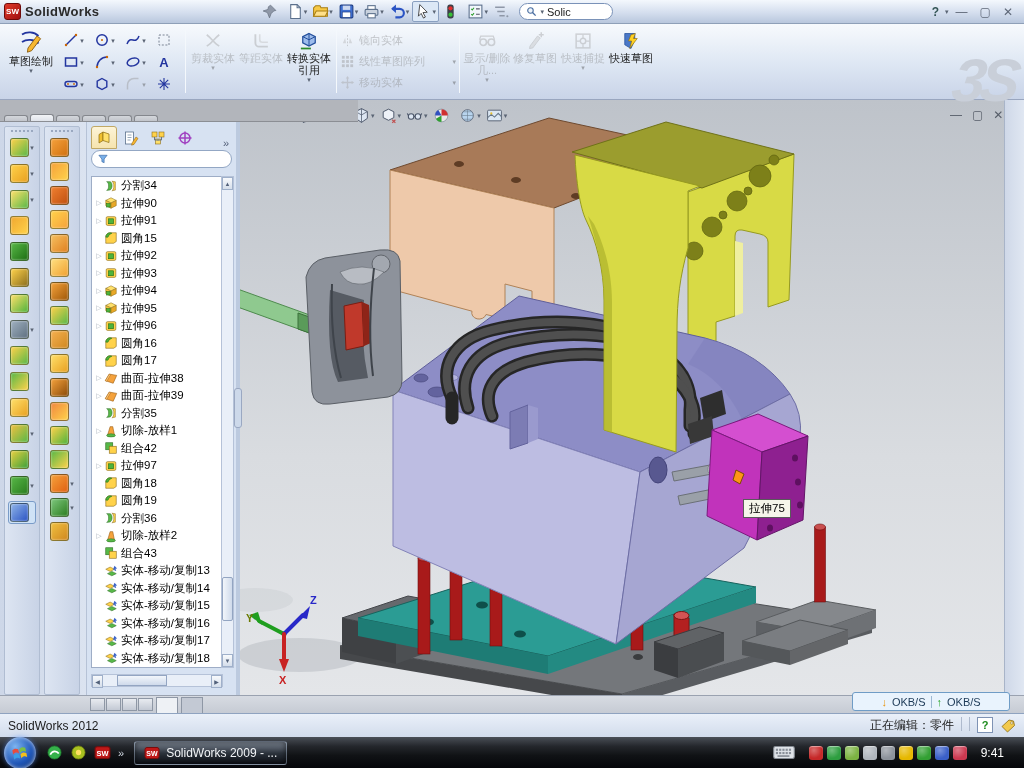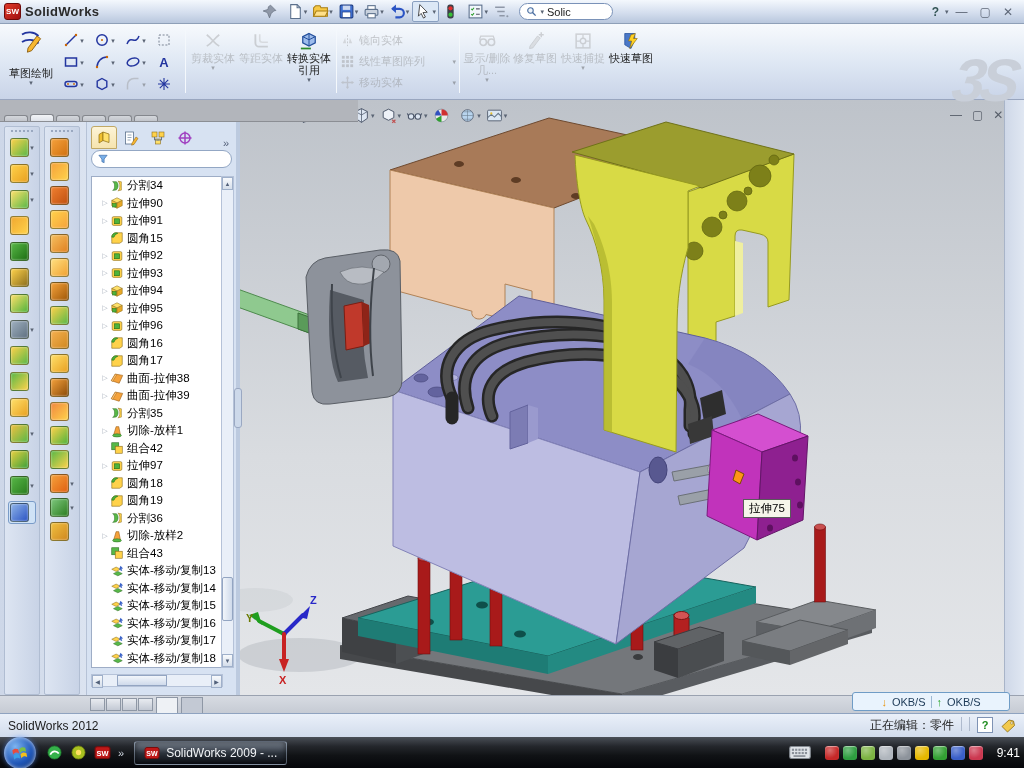--- a/index.html
+++ b/index.html
@@ -24,21 +24,21 @@
 .searchpill .ico{width:11px;height:11px}
 .searchpill span.val{font-size:11px;color:#222}
 .winctl{margin-left:auto;display:flex;align-items:center;gap:2px;margin-right:6px}
 .winctl b{font-weight:normal;color:#5f6878;font-size:12px;padding:0 5px;cursor:default}
 .helpq{color:#355;font-size:12px;font-weight:bold;padding:0 4px}
 
 #ribbon{left:0;top:24px;width:1024px;height:76px;background:linear-gradient(#f7fafd,#dde6f3 55%,#c9d4e8);border-bottom:1px solid #99a6bf;display:flex;align-items:flex-start;padding:3px 0 0 4px;z-index:30}
 .rsep{width:1px;height:64px;background:#b4bfd2;border-right:1px solid #f4f8fc;margin:2px 3px}
 .rbig{width:54px;height:68px;display:flex;flex-direction:column;align-items:center;justify-content:flex-start;padding-top:3px;border-radius:3px}
 .rbig .ico{width:24px;height:24px}
-.rbig .lbl{font-size:11px;line-height:12px;text-align:center;color:#1c1c1c;margin-top:13px}
+.rbig .lbl{font-size:11px;line-height:12px;text-align:center;color:#1c1c1c;margin-top:1px}
 .rgrid{display:grid;grid-template-columns:repeat(4,31px);grid-auto-rows:22px;align-items:center;margin-top:2px}
 .rcell{display:flex;align-items:center;justify-content:center;gap:1px}
 .rcell .ico{width:16px;height:16px}
 .rmed{width:48px;height:68px;display:flex;flex-direction:column;align-items:center;padding-top:4px}
 .rmed .ico{width:20px;height:20px}
 .rmed .lbl{font-size:11px;line-height:12px;text-align:center;color:#1c1c1c;margin-top:1px}
 .rstack{display:flex;flex-direction:column;gap:2px;margin-top:4px;width:116px}
 .rrow{display:flex;align-items:center;gap:4px;height:19px}
 .rrow .ico{width:15px;height:15px}
 .rrow .lbl{font-size:11px;color:#1c1c1c;white-space:nowrap}
@@ -61,21 +61,21 @@
 #fmpanel{left:86px;top:122px;width:150px;height:573px;background:#d7e2f2;border-left:1px solid #b6c2d6;z-index:10}
 #fmtabs{display:flex;align-items:flex-end;height:27px;padding:2px 2px 0 4px;gap:1px}
 .fmtab{width:26px;height:23px;display:flex;align-items:center;justify-content:center;border:1px solid transparent;border-radius:3px 3px 0 0}
 .fmtab .ico{width:16px;height:16px}
 .fmtab.active{background:linear-gradient(#fdf4d8,#f6e4ae);border-color:#c0a866}
 #fmchevron{margin-left:auto;color:#55617a;font-size:11px;padding:0 5px}
 #filterrow{height:21px;padding:1px 4px}
 #filterbox{display:flex;align-items:center;height:18px;background:#fff;border:1px solid #93a7c4;border-radius:9px;padding:0 5px;gap:4px}
 #filterbox .ico{width:12px;height:12px}
 #treewrap{position:absolute;left:4px;top:54px;width:132px;height:492px;background:#fff;border:1px solid #9eadc6;overflow:hidden}
-.trow{display:flex;align-items:center;height:17.5px;padding-left:8px;white-space:nowrap;cursor:default}
+.trow{display:flex;align-items:center;height:17.5px;padding-left:2px;white-space:nowrap;cursor:default}
 .texp{width:10px;font-size:7px;color:#a8b0bc;text-align:center;flex:none}
 .ticon{width:14px;height:14px;flex:none;margin-right:3px}
 .tlabel{font-size:11.5px;color:#000;overflow:hidden}
 #vscroll{position:absolute;right:2px;top:54px;width:13px;height:492px;background:#e9eff8;border:1px solid #b5c2d8}
 .sbtn{width:11px;height:13px;background:linear-gradient(#f8fafc,#d5deeb);border:1px solid #9fb0ca;font-size:6px;color:#52617a;display:flex;align-items:center;justify-content:center}
 #vthumb{position:absolute;left:0;top:400px;width:11px;height:44px;background:linear-gradient(90deg,#f2f6fb,#cfdaeb);border:1px solid #93a5c2;border-radius:2px}
 #hscroll{position:absolute;left:4px;bottom:8px;width:132px;height:13px;background:#e9eff8;border:1px solid #b5c2d8;display:flex}
 #hthumb{width:50px;height:11px;background:linear-gradient(#f2f6fb,#cfdaeb);border:1px solid #93a5c2;margin-left:14px}
 
 #splitter{left:236px;top:122px;width:4px;height:573px;background:#bccadf;z-index:12}
@@ -109,21 +109,21 @@
 
 #taskbar{left:0;top:737px;width:1024px;height:31px;background:linear-gradient(#4a4f57,#24272c 30%,#101215 60%,#05060a);z-index:40;display:flex;align-items:center}
 #orb{width:32px;height:32px;border-radius:50%;margin-left:4px;background:radial-gradient(circle at 35% 30%,#7db4f0,#2057b8 55%,#0a2a66);box-shadow:inset 0 0 4px rgba(255,255,255,.8),0 0 5px rgba(80,140,255,.6);display:flex;align-items:center;justify-content:center;flex:none}
 #orb svg{width:20px;height:20px}
 #quick{display:flex;align-items:center;gap:7px;margin-left:10px}
 #quick .ico{width:17px;height:17px}
 #quick .chev{color:#cfd6e0;font-size:11px}
 .taskwin{height:24px;display:flex;align-items:center;gap:6px;padding:0 9px;margin-left:10px;border-radius:3px;border:1px solid rgba(160,175,195,.45);background:linear-gradient(rgba(255,255,255,.14),rgba(255,255,255,.03) 50%,rgba(0,0,0,.25));color:#f2f4f7;font-size:12px;min-width:150px;max-width:190px;overflow:hidden;white-space:nowrap}
 .taskwin .ico{width:16px;height:16px;flex:none}
 .taskwin.active{background:linear-gradient(rgba(190,205,225,.55),rgba(90,105,125,.35) 50%,rgba(20,25,35,.5));box-shadow:inset 0 0 6px rgba(0,0,0,.6)}
-#tray{margin-left:auto;display:flex;align-items:center;gap:4px;margin-right:4px}
+#tray{margin-left:auto;display:flex;align-items:center;gap:4px;margin-right:20px}
 #kbico{width:22px;height:13px;margin-right:10px}
 .tray-ico{width:14px;height:14px;border-radius:3px;box-shadow:inset 0 1px 1px rgba(255,255,255,.5)}
 #clock{color:#fff;font-size:12px;margin-left:10px}
 </style>
 </head>
 <body>
 
 <div id="app">
 
   <div id="titlebar" class="abs">

